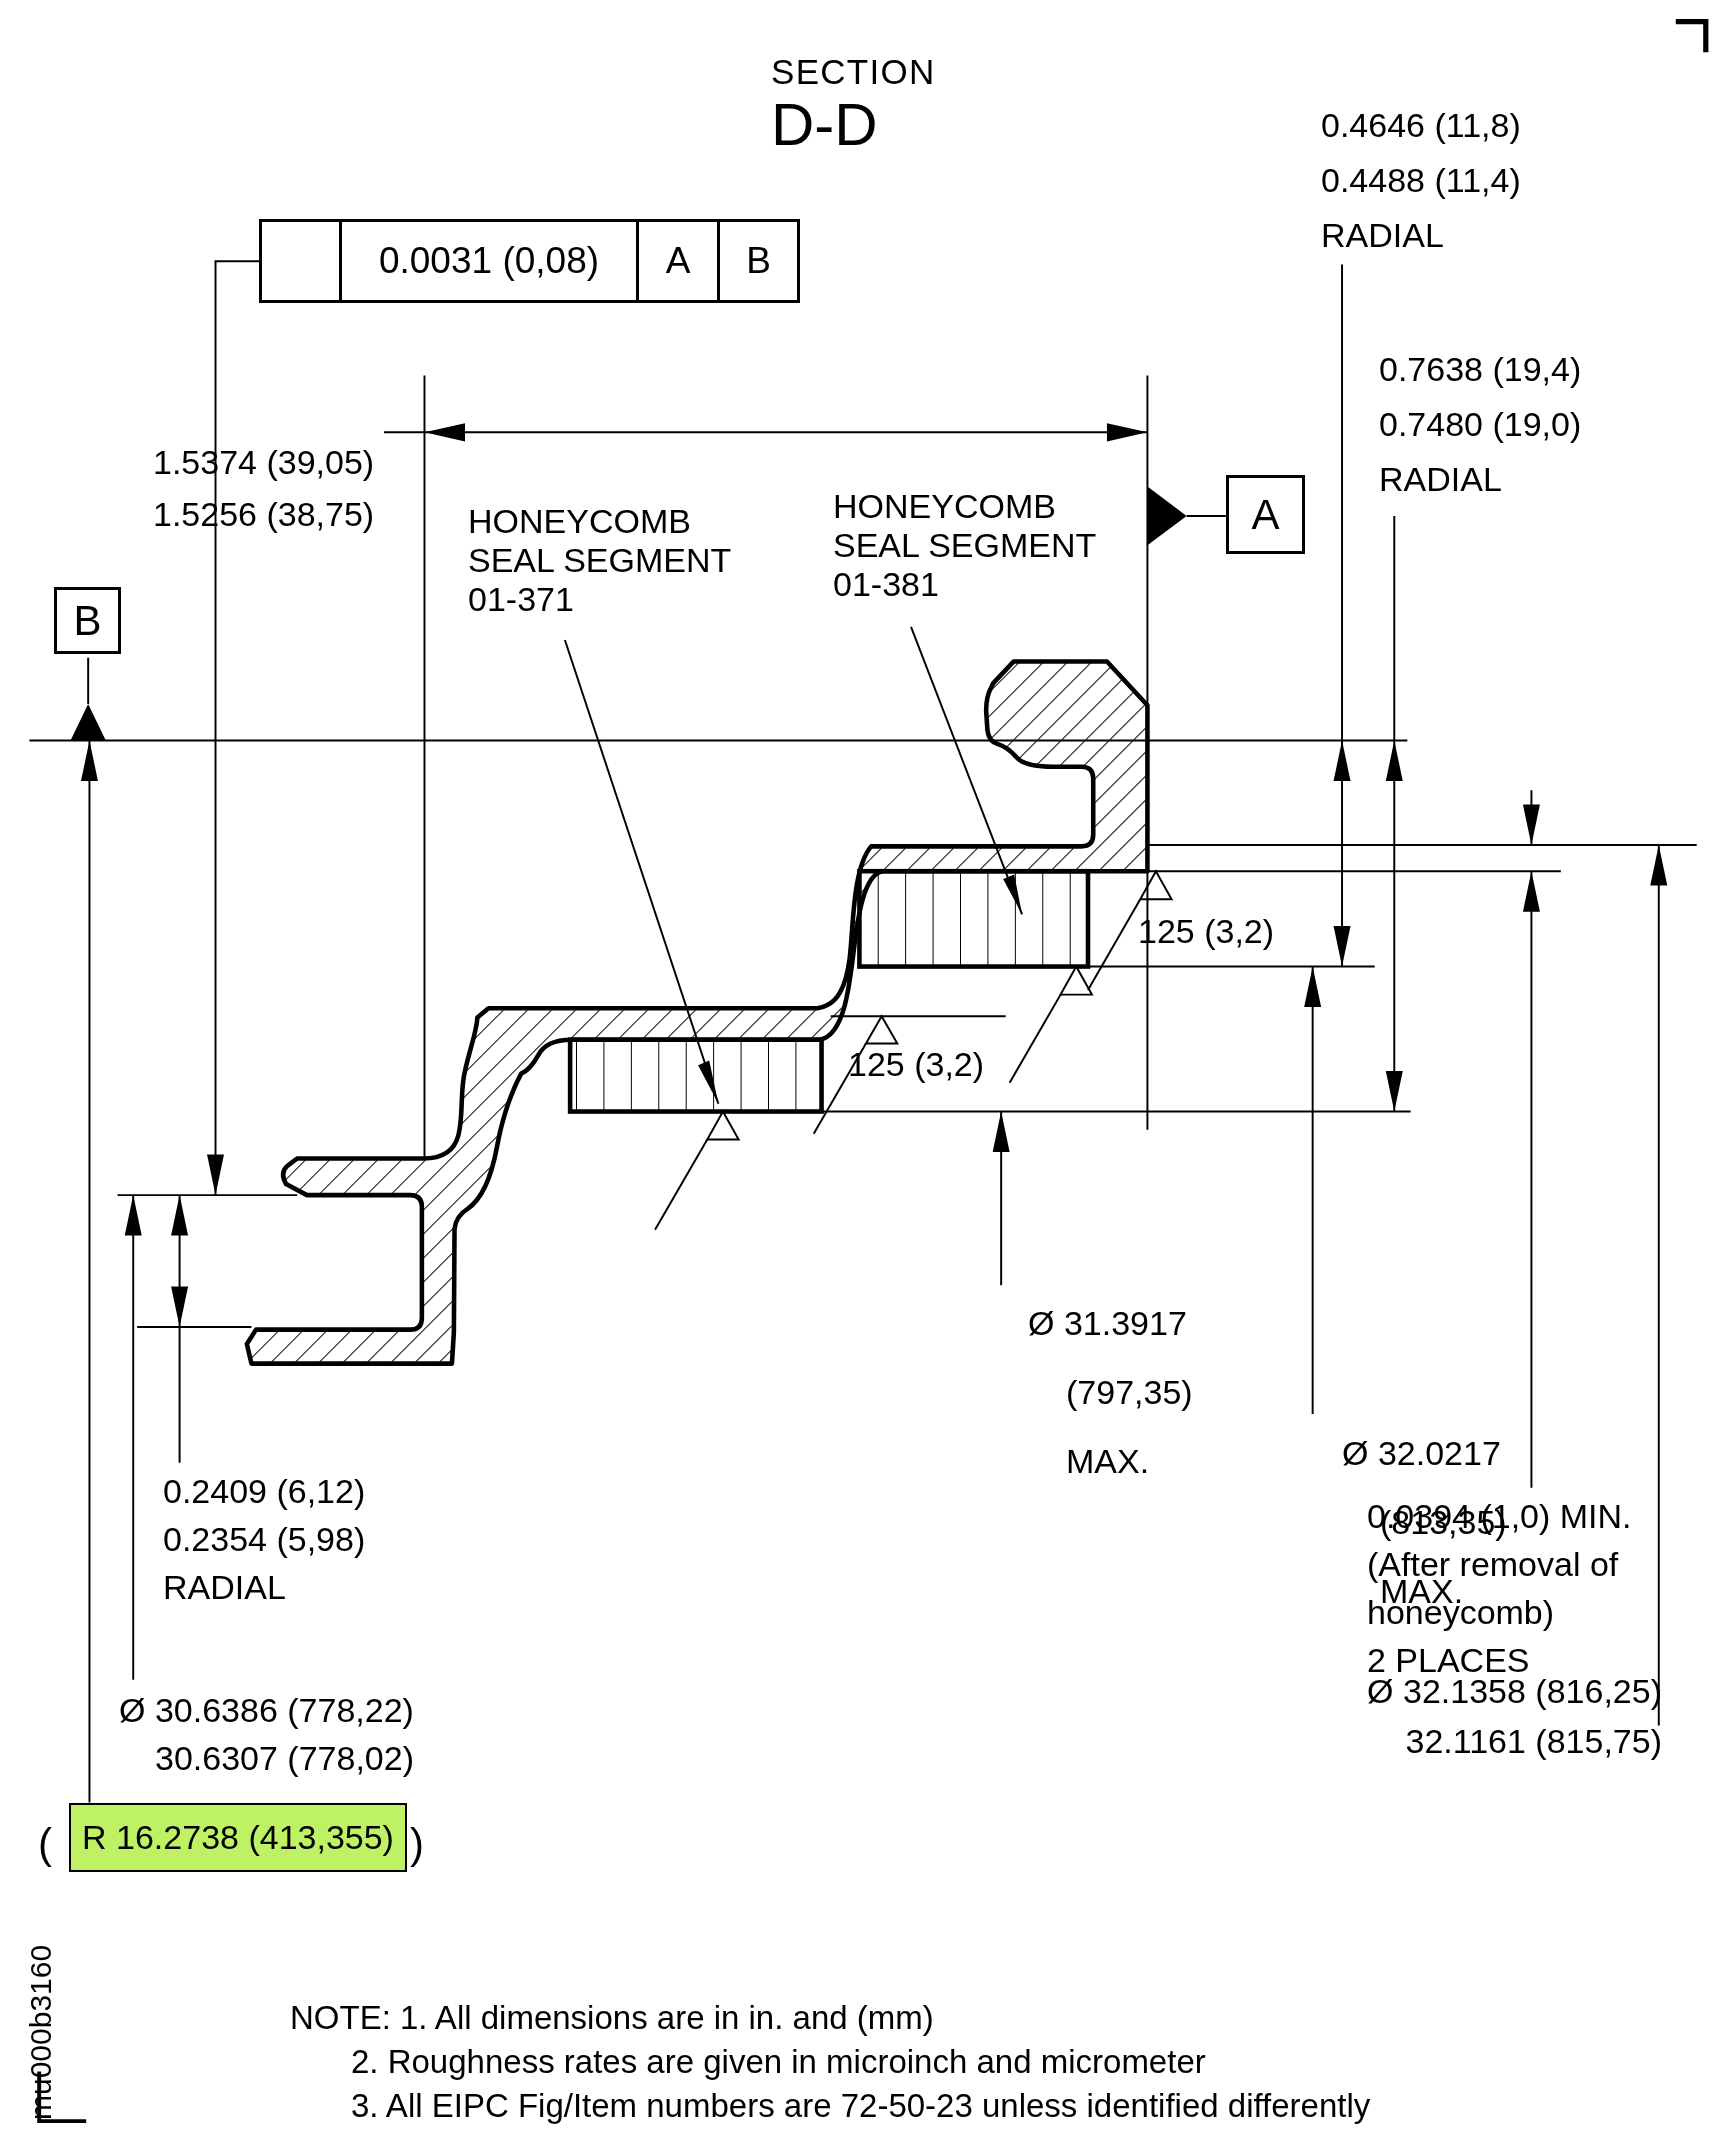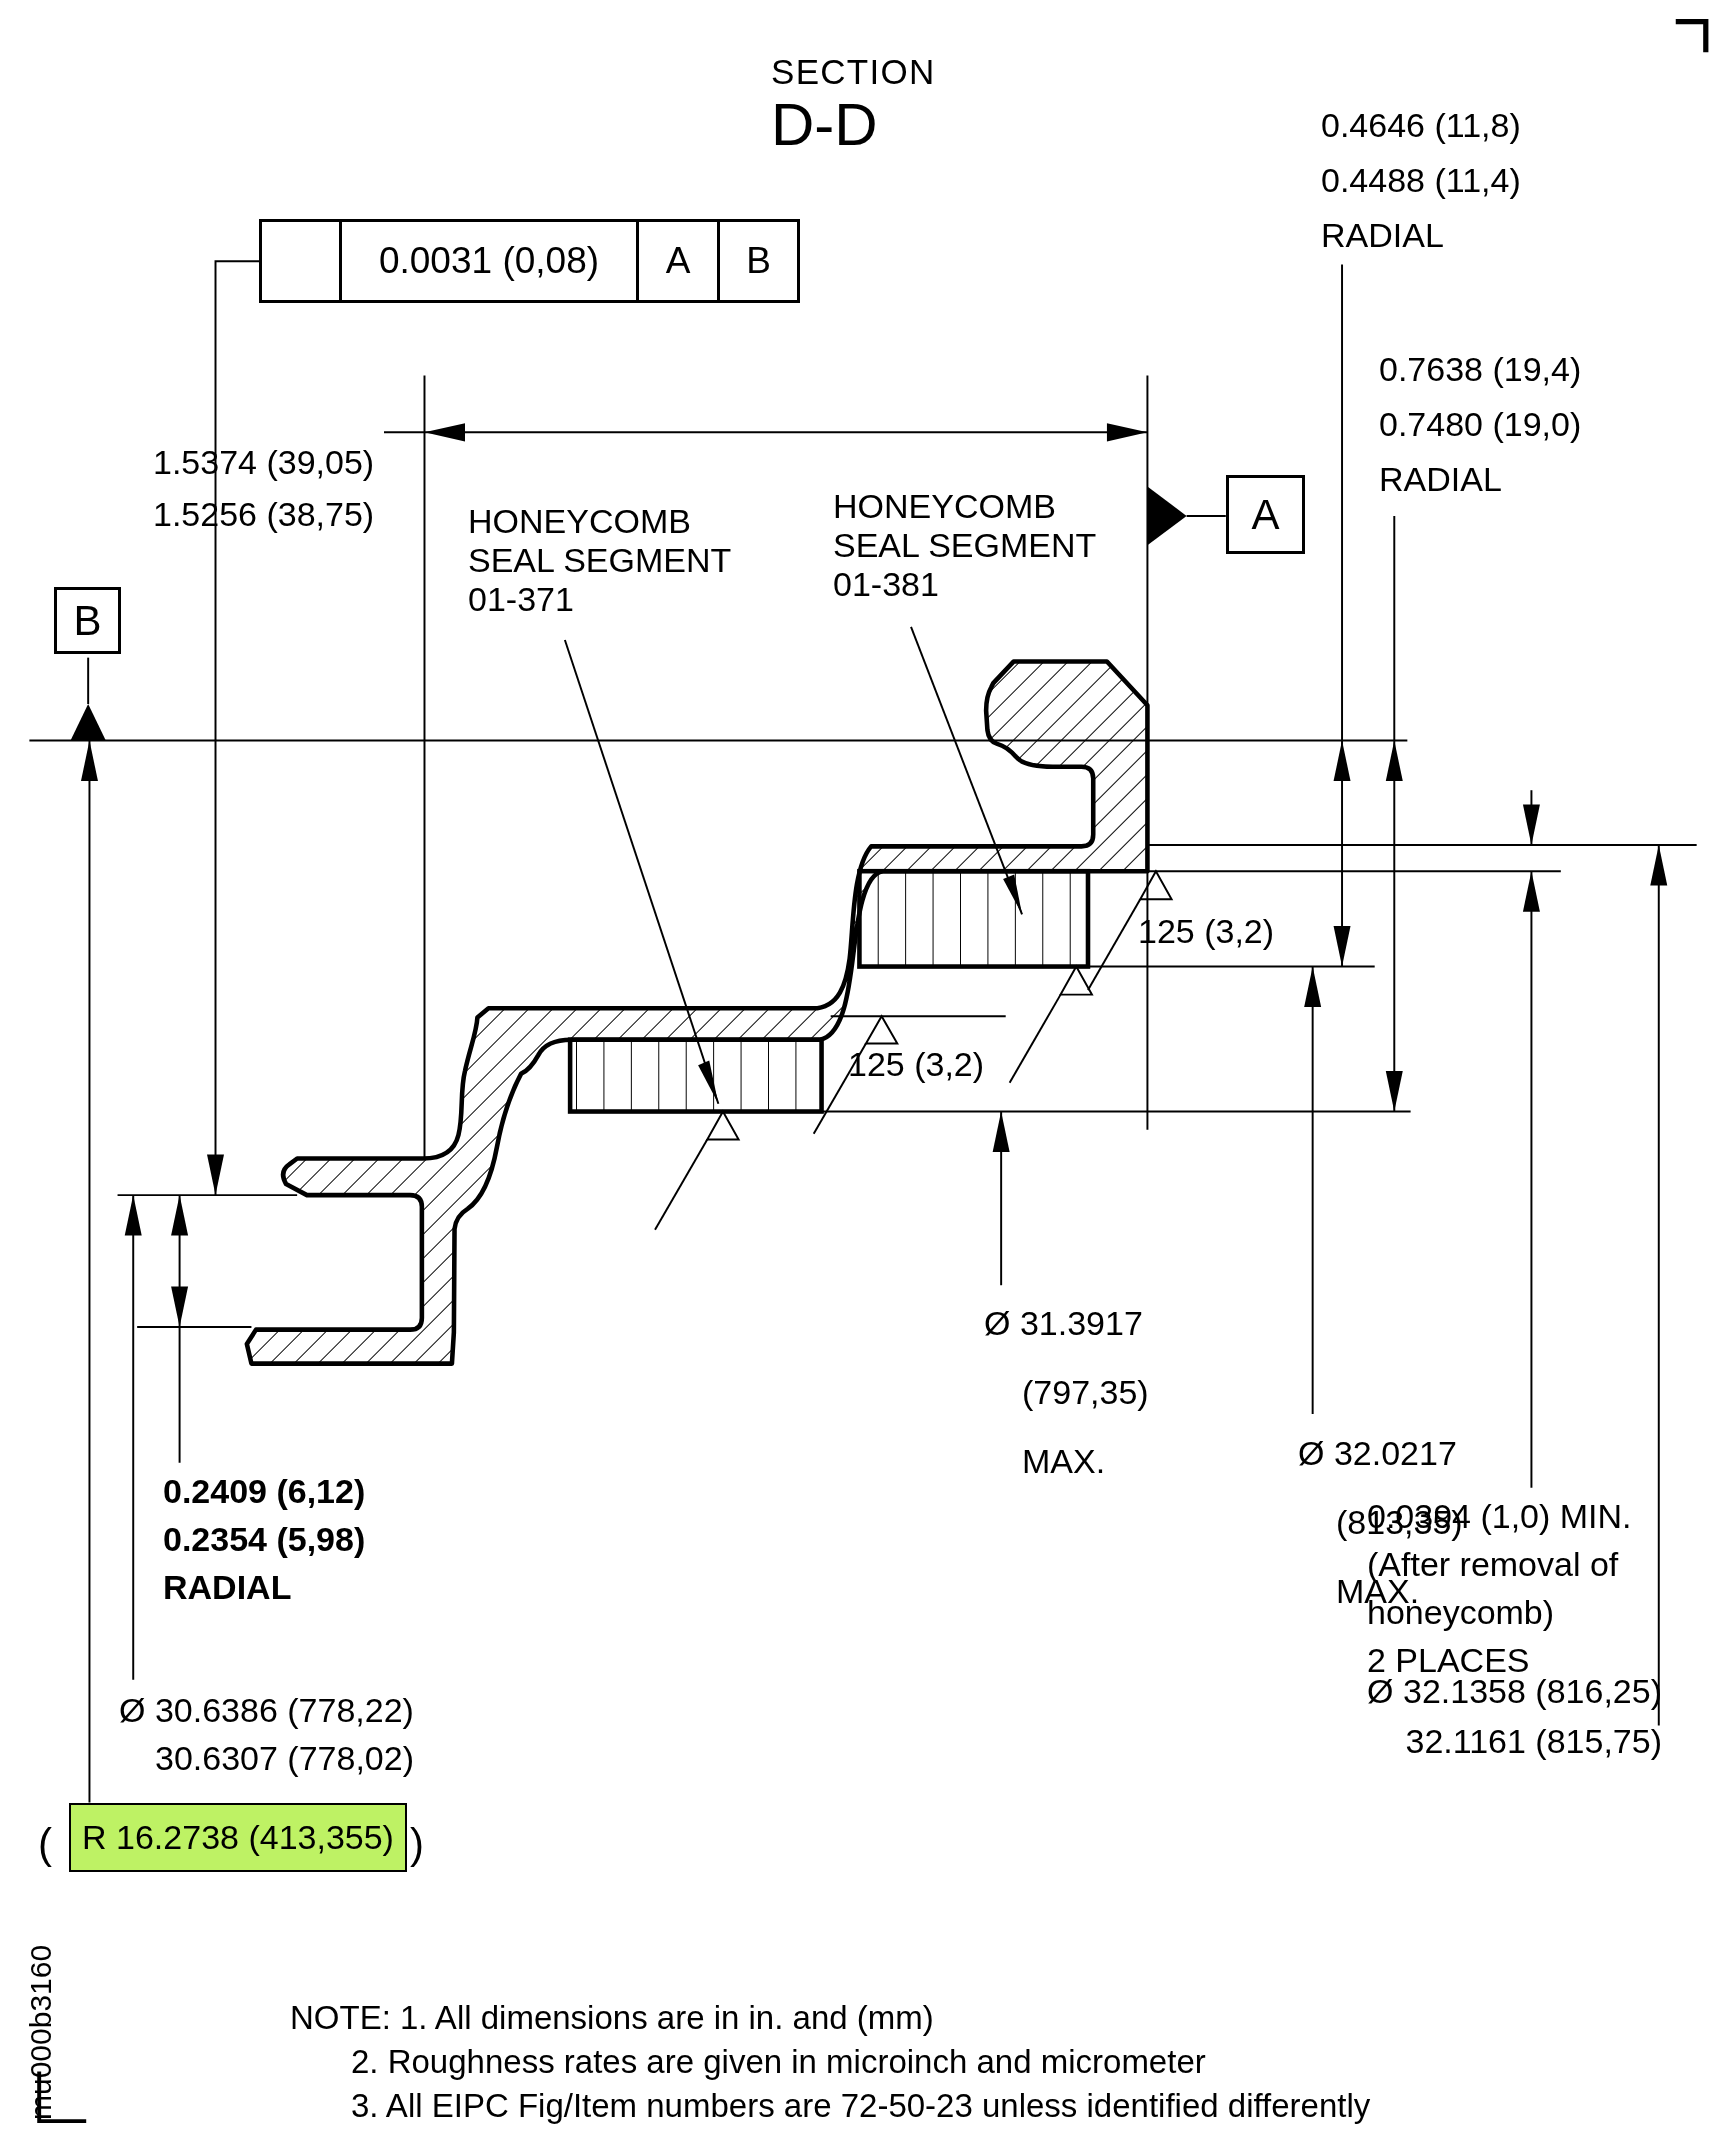--- a/index.html
+++ b/index.html
@@ -20,22 +20,22 @@
   .fcf-val{width:294px;}
   .fcf-da{width:78px;}
   .fcf-db{width:77px;}
   .datum-box{position:absolute;border:3.3px solid #000;display:flex;align-items:center;
              justify-content:center;font-size:42px;background:#fff;}
   .lh80 span{line-height:52px;}
   .lh84 span{line-height:55px;}
   .lh60 span{line-height:39px;}
   .lh74 span{line-height:48px;}
   .lh77 span{line-height:50px;}
-  .lh73 span{line-height:48px;font-weight:bold;}
-  .lh106 span{line-height:69px;}
+  .lh73 span{line-height:48px;}
+  .lh106 span{line-height:69px;margin-left:44px;}
   .lh68 span{line-height:44px;font-size:33px;}
   .ind58{padding-left:38px;}
   .ind55{padding-left:36px;}
   .ind93{padding-left:61px;}
   .radius-box{position:absolute;left:69px;top:1803px;width:334px;height:65px;
               border:2.6px solid #000;display:flex;align-items:center;justify-content:center;
               font-size:34px;background:#bef264;}
   .paren{position:absolute;font-size:42px;}
   .doc-id{position:absolute;left:23.5px;top:2120px;font-size:30px;
           transform:rotate(-90deg);transform-origin:0 0;width:235px;}

